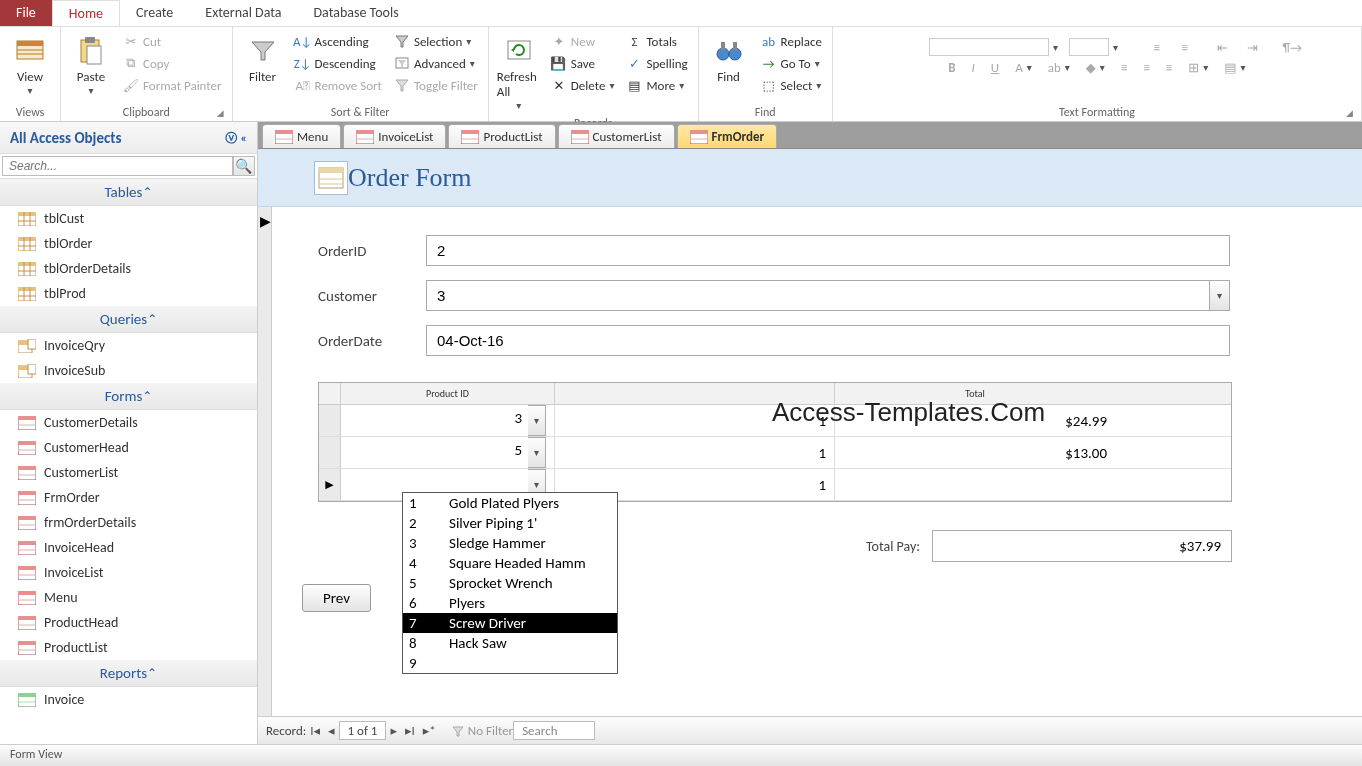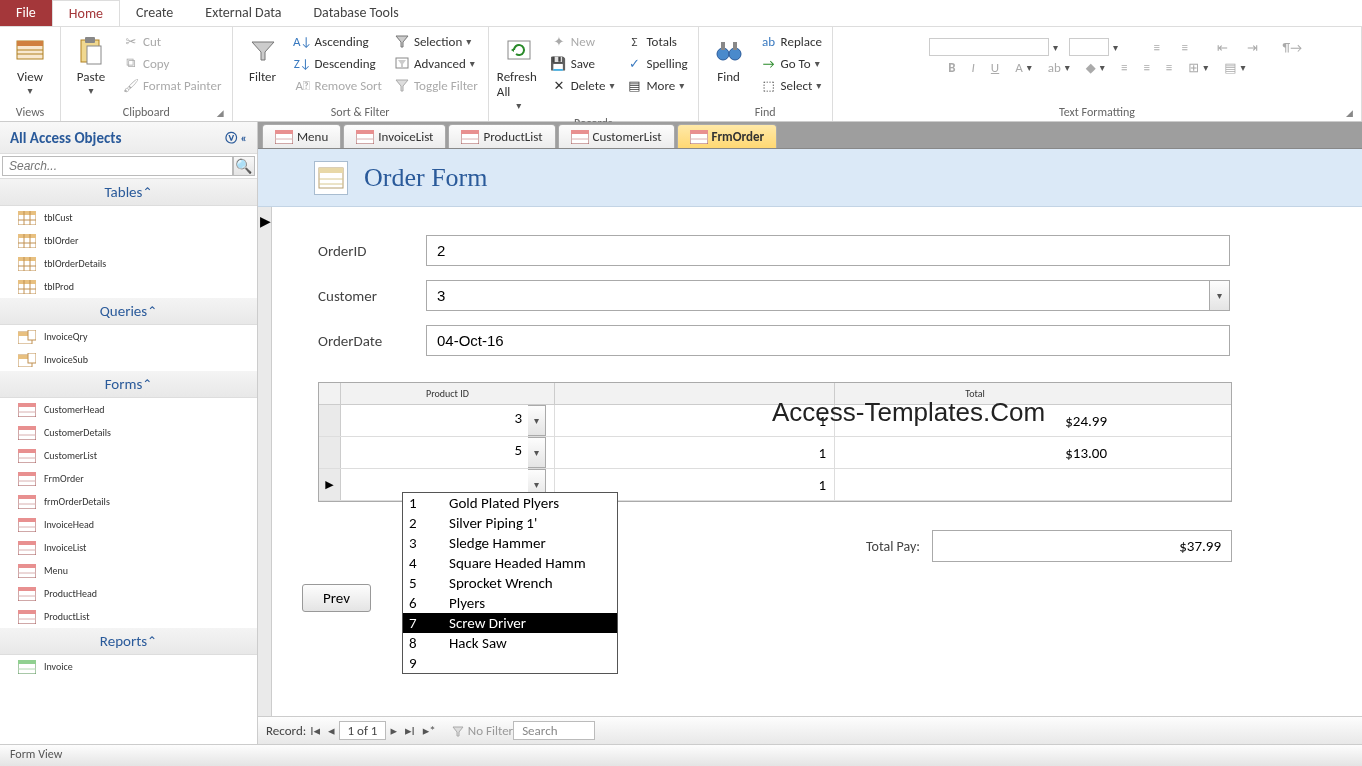--- a/index.html
+++ b/index.html
@@ -24,33 +24,33 @@
 .ricon-sm { width: 16px; height: 16px; display: inline-flex; align-items: center; justify-content: center; }
 
 
 .main-area { display: flex; height: calc(100% - 122px - 22px); }
 .nav-pane { width: 258px; background: #fff; border-right: 1px solid #ccc; display: flex; flex-direction: column; }
 .nav-header { display: flex; align-items: center; justify-content: space-between; padding: 6px 10px; background: linear-gradient(#f8f8f8,#ececec); border-bottom: 1px solid #ddd; font-size: 15px; font-weight: 600; color: #2a5a9a; }
 .nav-search { display: flex; padding: 2px; border-bottom: 1px solid #ddd; }
 .nav-search input { flex: 1; border: 1px solid #bbb; padding: 2px 6px; font-style: italic; font-size: 12px; color: #888; }
 .nav-search .sbtn { width: 22px; border: 1px solid #bbb; background: linear-gradient(#f8f8f8,#e4e4e4); display: flex; align-items: center; justify-content: center; }
 .nav-section-hdr { display: flex; align-items: center; justify-content: center; padding: 4px 10px; background: linear-gradient(#f4f4f4,#e8e8e8); border-bottom: 1px solid #ddd; font-weight: 400; color: #2a5a9a; font-size: 15px; }
-.nav-item { display: flex; align-items: center; gap: 8px; padding: 4px 18px; cursor: pointer; font-size: 10px; color: #333; }
+.nav-item { display: flex; align-items: center; gap: 8px; padding: 4px 18px; cursor: pointer; font-size: 14px; color: #333; }
 .nav-icon { width: 18px; height: 15px; display: inline-flex; align-items: center; justify-content: center; }
 
 
 .content-area { flex: 1; display: flex; flex-direction: column; background: #9e9e9e; position: relative; }
 .form-tabs { display: flex; background: #9e9e9e; height: 26px; align-items: flex-end; padding-left: 4px; gap: 2px;}
 .form-tab { display: flex; align-items: center; gap: 6px; padding: 4px 12px; background: linear-gradient(#fdfdfd,#ececec); border: 1px solid #aaa; border-bottom: none; border-radius: 4px 4px 0 0; cursor: pointer; font-size: 13px; color: #333; height: 24px;}
 .form-tab.active { background: linear-gradient(#ffe9a8,#ffd873); font-weight: 600; }
 .tab-icon { width: 16px; height: 14px; }
 
 
 .form-host { flex: 1; background: #fff; position: relative; overflow: hidden; border-top: 1px solid #888;}
-.form-header-band { background: #dbe9f7; height: 58px; display: flex; align-items: center; padding-left: 56px; gap: 16px; border-bottom: 1px solid #c3d4e5;}
+.form-header-band { background: #dbe9f7; height: 58px; display: flex; align-items: center; padding-left: 56px; gap: 0; border-bottom: 1px solid #c3d4e5;}
 .form-header-icon { width: 34px; height: 34px; border: 1px solid #a8bcd0; background: #fff; display:flex;align-items:center;justify-content:center;}
 .form-title { font-size: 26px; color: #2a5a9a; font-family: Georgia, serif;}
 .record-selector { position: absolute; left: 0; top: 58px; width: 14px; bottom: 28px; background: #eaeaea; border-right:1px solid #ccc;}
 .record-arrow { position:absolute; top:6px; left:2px; }
 
 .form-fields { padding: 28px 34px 10px 60px; }
 .frow { display: flex; align-items: center; margin-bottom: 14px; }
 .flabel { width: 108px; color: #444; font-size: 15px; }
 .finput { flex: 1; border: 1px solid #aaa; padding: 6px 10px; font-size: 15px; background: #fff; max-width: 804px;}
 .fcombo { position: relative; display: flex; max-width: 804px; flex:1;}
@@ -461,31 +461,31 @@
       </div>
     <div id="nav-forms">
         <div class="nav-item">
           <span class="nav-icon">
             <svg width="18" height="14">
               <rect x="0" y="0" width="18" height="14" fill="#fff" stroke="#a05050"></rect>
               <rect x="0" y="0" width="18" height="4" fill="#e89090"></rect>
               <line x1="0" y1="9" x2="18" y2="9" stroke="#d8b0b0"></line>
             </svg>
           </span>
+          <span>CustomerDetails</span>
+        </div>
+        <div class="nav-item">
+          <span class="nav-icon">
+            <svg width="18" height="14">
+              <rect x="0" y="0" width="18" height="14" fill="#fff" stroke="#a05050"></rect>
+              <rect x="0" y="0" width="18" height="4" fill="#e89090"></rect>
+              <line x1="0" y1="9" x2="18" y2="9" stroke="#d8b0b0"></line>
+            </svg>
+          </span>
           <span>CustomerHead</span>
-        </div>
-        <div class="nav-item">
-          <span class="nav-icon">
-            <svg width="18" height="14">
-              <rect x="0" y="0" width="18" height="14" fill="#fff" stroke="#a05050"></rect>
-              <rect x="0" y="0" width="18" height="4" fill="#e89090"></rect>
-              <line x1="0" y1="9" x2="18" y2="9" stroke="#d8b0b0"></line>
-            </svg>
-          </span>
-          <span>CustomerDetails</span>
         </div>
         <div class="nav-item">
           <span class="nav-icon">
             <svg width="18" height="14">
               <rect x="0" y="0" width="18" height="14" fill="#fff" stroke="#a05050"></rect>
               <rect x="0" y="0" width="18" height="4" fill="#e89090"></rect>
               <line x1="0" y1="9" x2="18" y2="9" stroke="#d8b0b0"></line>
             </svg>
           </span>
           <span>CustomerList</span>

